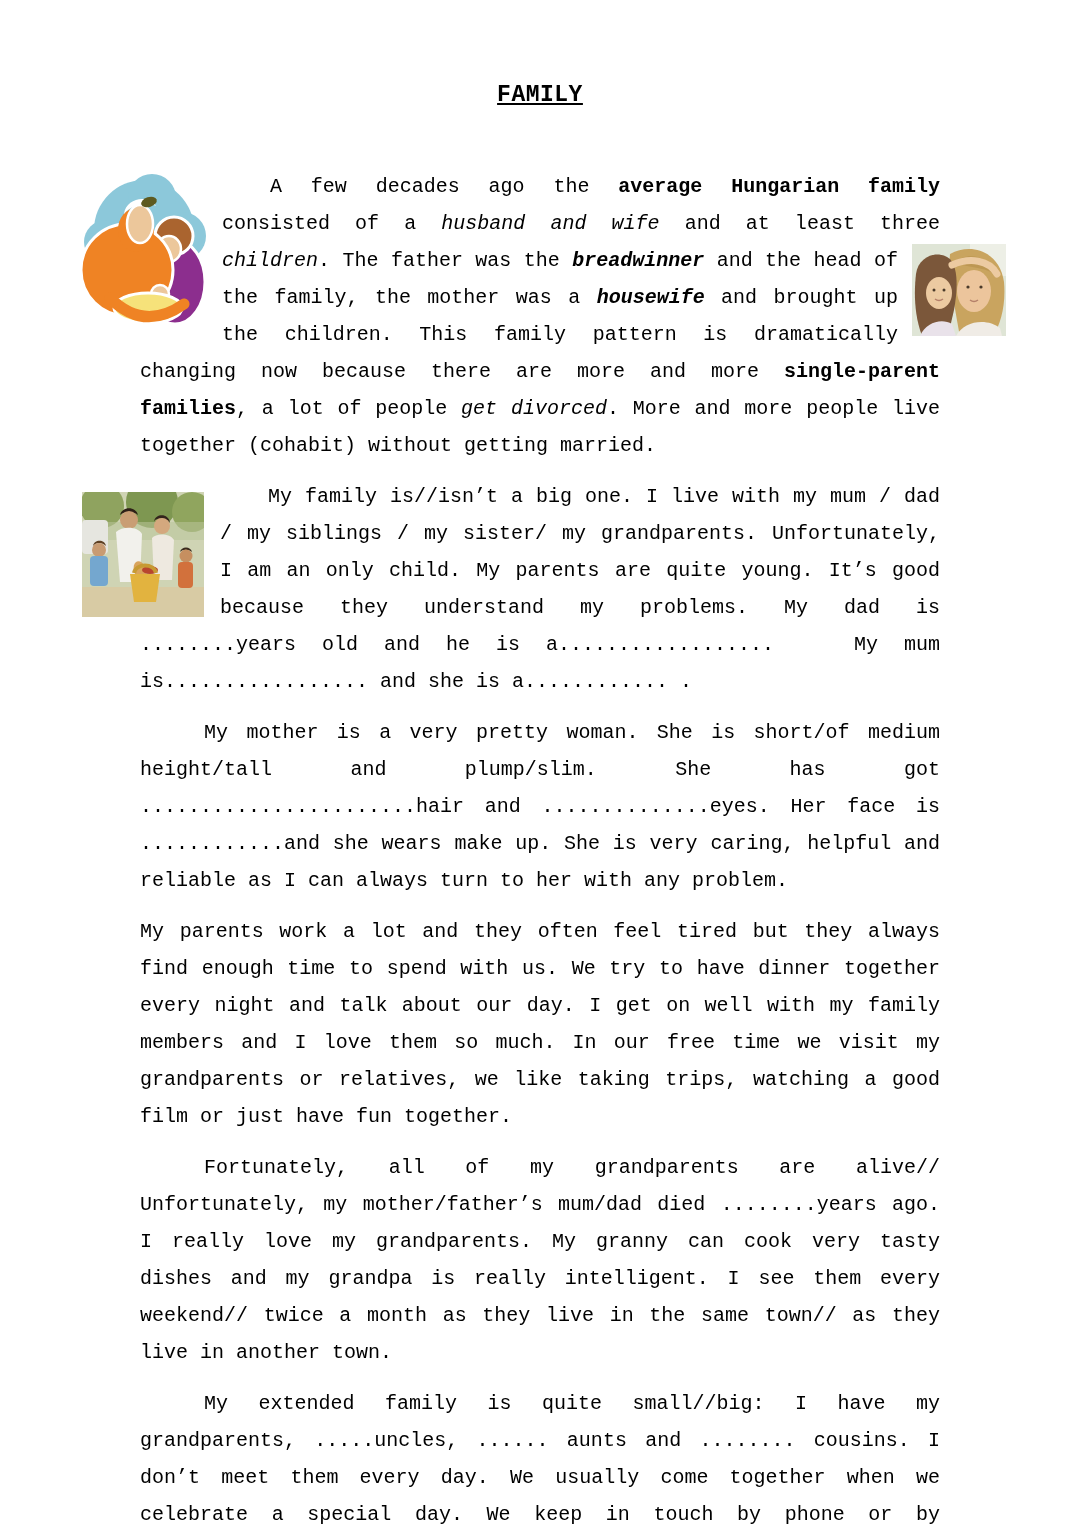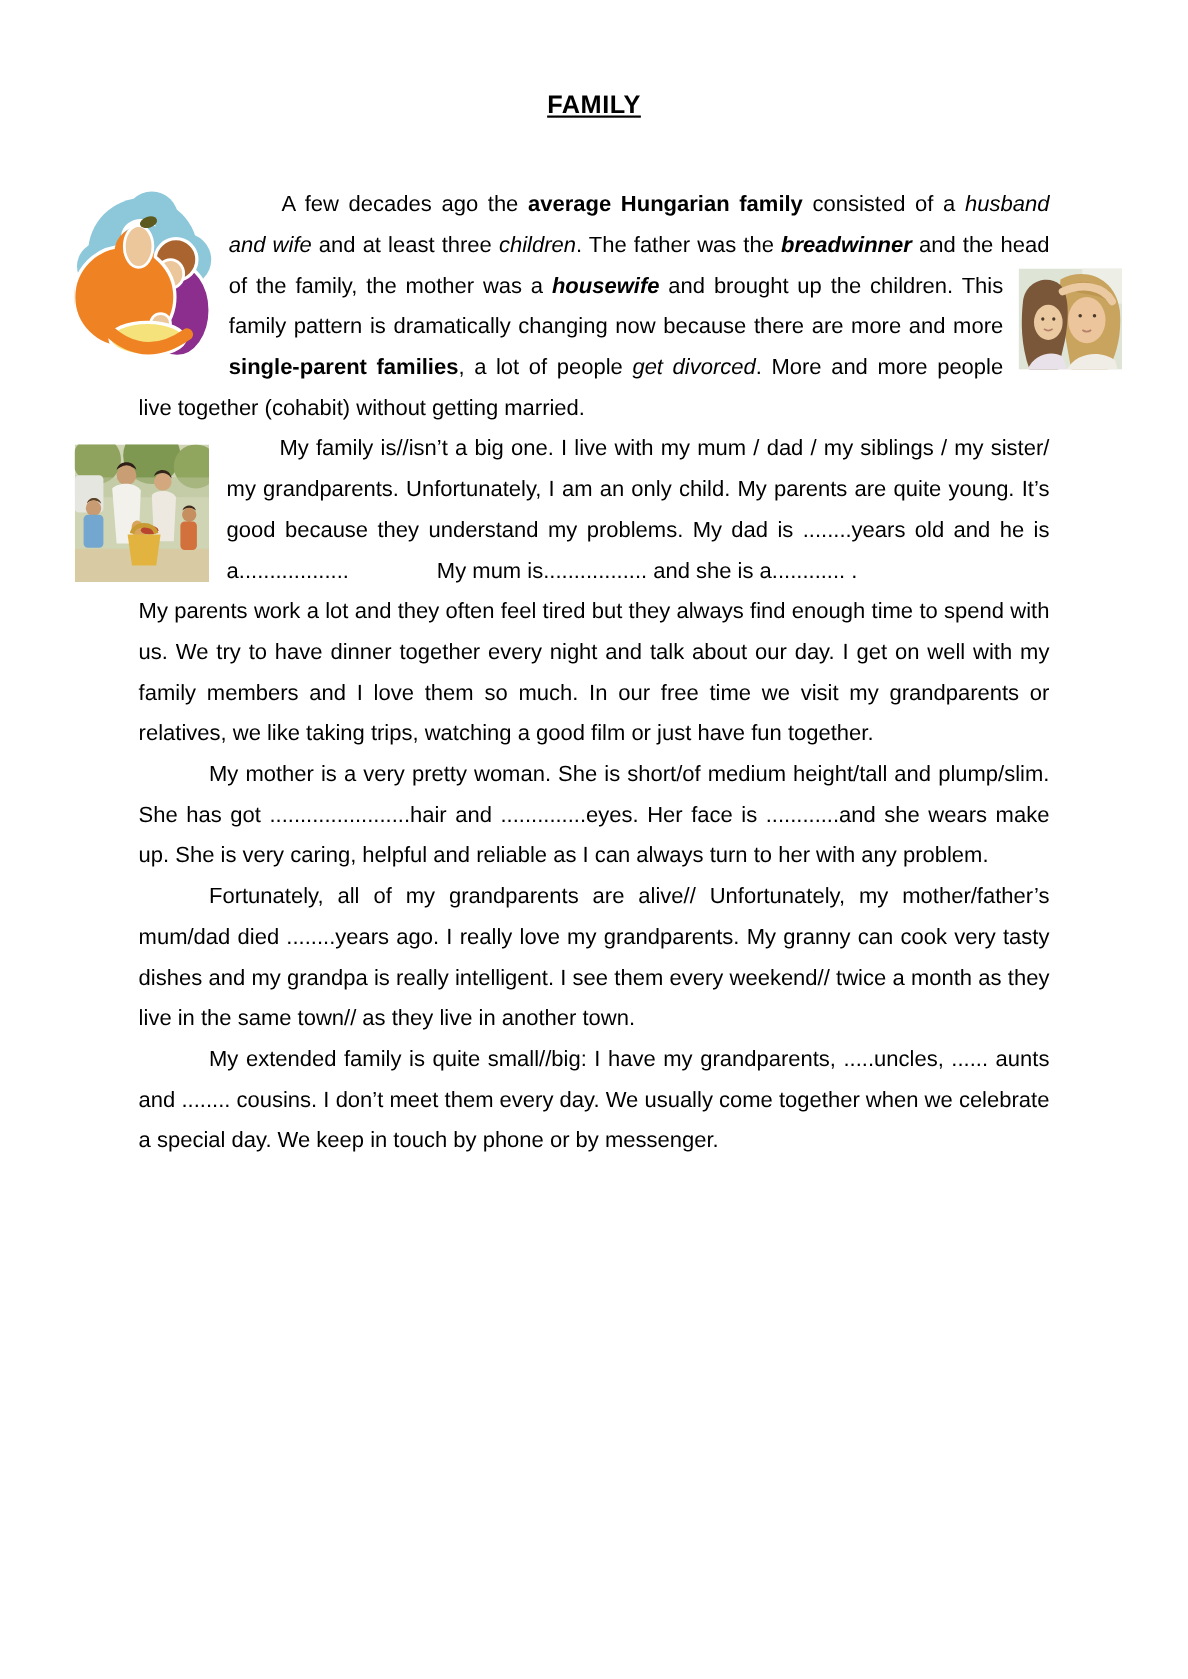--- a/index.html
+++ b/index.html
@@ -7,30 +7,30 @@
     --clip-blue:#8cc8da; --clip-orange:#ef8324; --clip-purple:#8c2e8e;
     --clip-skin:#ecc79b; --clip-hair:#aa642f; --clip-yellow:#f6e27a; --clip-white:#ffffff;
     --ph1-bg:#dfe5d6; --ph1-hair-blonde:#c9a45f; --ph1-hair-brown:#7b573a; --ph1-skin:#ecc59c;
     --ph2-bg:#cfd4b4; --ph2-tree:#7e9751; --ph2-ground:#d8cba4; --ph2-shirt-blue:#74a7cf;
     --ph2-shirt-orange:#d2713c; --ph2-basket:#e2b33f; --ph2-white:#f2f1ec; --ph2-skin:#c99e74;
   }
   html,body{margin:0;padding:0;background:var(--page-bg);}
   .page{
     position:relative; width:1080px; height:1526px; box-sizing:border-box;
     background:var(--page-bg); color:var(--ink);
-    font-family:Liberation Sans, sans-serif;
+    font-family:Liberation Mono, monospace;
     font-size:20px; line-height:37px;
     padding:80px 126px 0 126px; overflow:hidden;
   }
   h1.doc-title{
     margin:0 0 58px 0; text-align:center;
     font-size:23px; line-height:30px; font-weight:bold;
     text-decoration:underline; letter-spacing:.5px;
   }
-  p.para{margin:0; text-align:justify;}
+  p.para{margin:14px; text-align:justify;}
   .indent48{text-indent:48px;}
   .indent64{text-indent:64px;}
   .b{font-weight:bold;}
   .i{font-style:italic;}
   .b.i{font-weight:bold; font-style:italic;}
   .tab-space{display:inline-block; width:80px;}
   .clipart-float{
     float:left; width:126px; height:162px;
     margin:2px 14px 4px -58px;
   }
@@ -120,23 +120,23 @@
         <rect x="96" y="70" width="15" height="26" rx="4" style="fill:var(--ph2-shirt-orange)"></rect>
         <ellipse cx="58" cy="78" rx="6" ry="9" style="fill:#d9a45c" transform="rotate(-20 58 78)"></ellipse>
         <ellipse cx="68" cy="78" rx="8" ry="4" style="fill:#b8452e"></ellipse>
         <path d="M52 81 C54 71 72 71 74 81" style="stroke:#c79a33;stroke-width:4;fill:none"></path>
         <path d="M48 82 L78 82 L74 110 L52 110 Z" style="fill:var(--ph2-basket)"></path>
       </svg>
       </span>
   <span>My family is//isn’t a big one. I live with my mum / dad / my siblings / my sister/ my grandparents. Unfortunately, I am an only child. My parents are quite young. It’s good because they understand my problems. My dad is ........years old and he is a..................</span><span class="tab-space"></span><span>My mum is................. and she is a............ .</span></p>
 
 
+  <p class="para indent64"><span>My mother is a very pretty woman. She is short/of medium height/tall and plump/slim. She has got .......................hair and ..............eyes. Her face is ............and she wears make up. She is very caring, helpful and reliable as I can always turn to her with any problem.</span></p>
+
   <p class="para"><span>My parents work a lot and they often feel tired but they always find enough time to spend with us. We try to have dinner together every night and talk about our day. I get on well with my family members and I love them so much. In our free time we visit my grandparents or relatives, we like taking trips, watching a good film or just have fun together.</span></p>
-
-  <p class="para indent64"><span>My mother is a very pretty woman. She is short/of medium height/tall and plump/slim. She has got .......................hair and ..............eyes. Her face is ............and she wears make up. She is very caring, helpful and reliable as I can always turn to her with any problem.</span></p>
 
 
 
   <p class="para indent64"><span>Fortunately, all of my grandparents are alive// Unfortunately, my mother/father’s mum/dad died ........years ago. I really love my grandparents. My granny can cook very tasty dishes and my grandpa is really intelligent. I see them every weekend// twice a month as they live in the same town// as they live in another town.</span></p>
 
   <p class="para indent64"><span>My extended family is quite small//big: I have my grandparents, .....uncles, ...... aunts and ........ cousins. I don’t meet them every day. We usually come together when we celebrate a special day. We keep in touch by phone or by messenger.</span></p>
 
 </div>
 
 </body></html>

